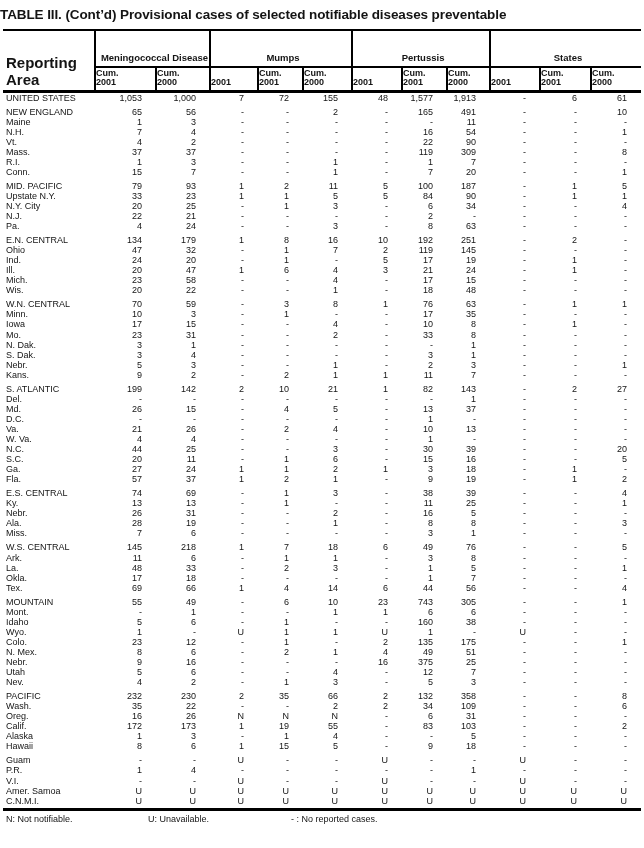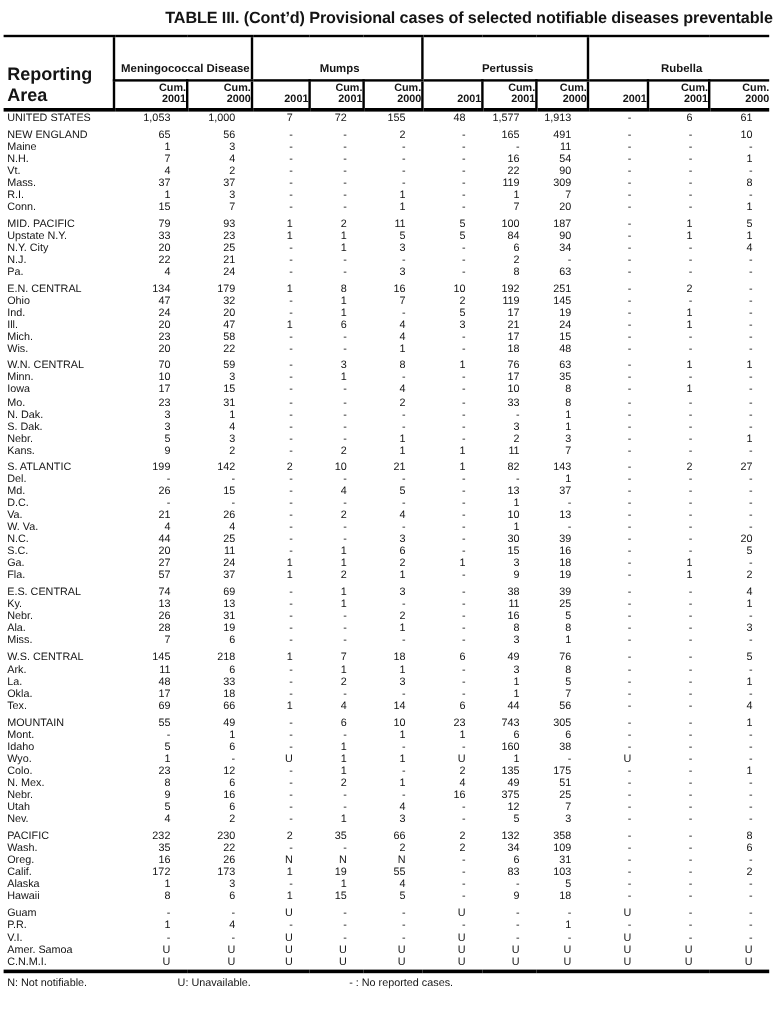--- a/index.html
+++ b/index.html
@@ -1,28 +1,28 @@
 <!DOCTYPE html>
 <html><head>
 <meta charset="utf-8">
 <style>
   html,body{margin:0;padding:0;background:#fff;}
   body{width:644px;height:848px;overflow:hidden;color:#141414;
        font-family:"Liberation Sans","DejaVu Sans",sans-serif;}
-  .title{ text-align:right;font-weight:bold;font-size:13.5px;line-height:14.5px;
+  .title{ text-align:left;font-weight:bold;font-size:13.5px;line-height:14.5px;
           padding-top:8px;letter-spacing:-0.1px;}
   table{ border-collapse:collapse;table-layout:fixed;width:638px;margin:6px 3px 0 3px;}
   th,td{ padding:0;margin:0;}
   thead th{font-weight:bold;}
   .ra{ text-align:left;vertical-align:bottom;font-size:15px;
        padding:0 0 2px 3px;border-top:2.5px solid #000;border-bottom:3px solid #000;}
   .grp{ font-size:9.5px;text-align:center;vertical-align:bottom;line-height:10px;
         height:30px;padding:2px 0 3px 4px;
         border-top:2.5px solid #000;border-left:2px solid #000;border-bottom:2px solid #000;}
-  .sub{ font-size:9px;text-align:right;vertical-align:bottom;line-height:9.5px;
+  .sub{ font-size:9px;text-align:left;vertical-align:bottom;line-height:9.5px;
         height:20px;padding:0 0 2px 0;
         border-left:2px solid #000;border-bottom:3px solid #000;}
   tbody td{ font-size:9px;line-height:10.05px;text-align:right;
             padding:0 14px 0 0;white-space:nowrap;}
   tbody td.rowlabel{ text-align:left;padding:0 0 0 3px;}
   tbody tr.sec-start td{ padding-top:4px;}
   tbody tr:last-child td{ border-bottom:3.5px solid #000;padding-bottom:2px;}
   .footnotes{ display:flex;margin:3px 3px 0 3px;font-size:9px;line-height:11px;}
   .footnotes .fn1{ width:142px;padding-left:3px;}
   .footnotes .fn2{ width:143px;}
@@ -50,21 +50,21 @@
       <col style="width:50px">
         <col style="width:51px">
         <col style="width:50px">
     </colgroup>
     <thead>
       <tr>
         <th class="ra" rowspan="2">Reporting Area</th>
         <th class="grp" colspan="2">Meningococcal Disease</th>
         <th class="grp" colspan="3">Mumps</th>
         <th class="grp" colspan="3">Pertussis</th>
-        <th class="grp" colspan="3">Rubella</th>
+        <th class="grp" colspan="3">States</th>
       </tr>
       <tr id="subhead">
           <th class="sub">
             <div>Cum.</div>
             <div>2001</div>
           </th>
           <th class="sub">
             <div>Cum.</div>
             <div>2000</div>
           </th>

